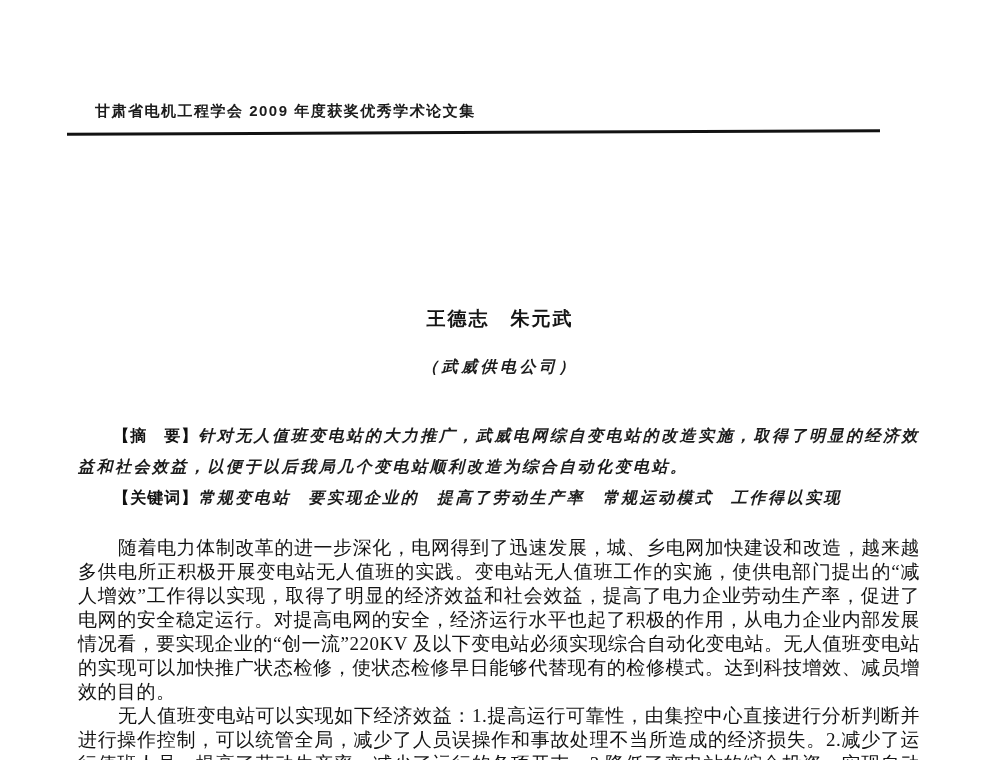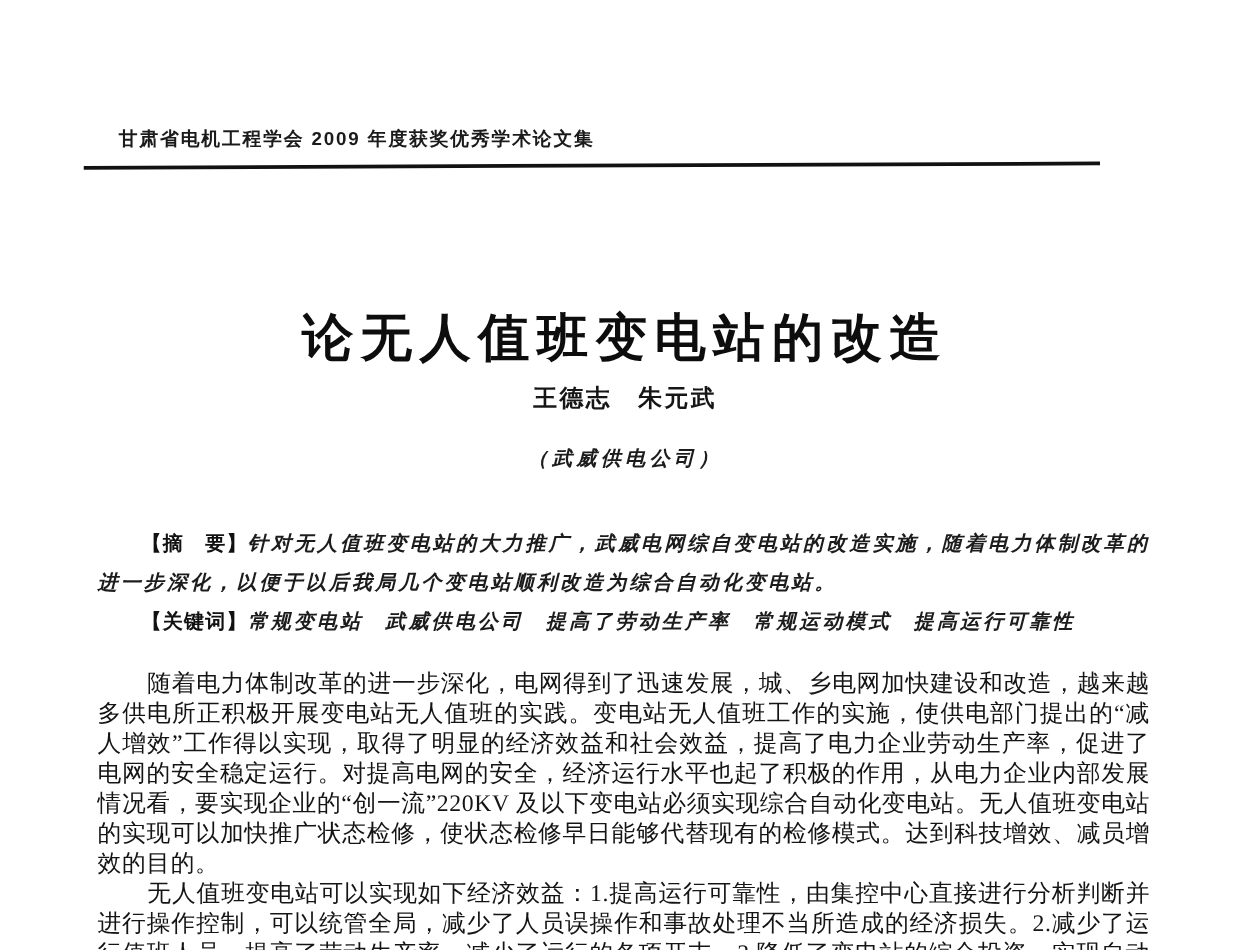--- a/index.html
+++ b/index.html
@@ -108,31 +108,30 @@
 </style>
 </head>
 <body>
 
 <div class="page">
 
   <div class="header-text">甘肃省电机工程学会 2009 年度获奖优秀学术论文集</div>
 
   <div class="header-rule"></div>
 
-  <h1 class="title">论无人值班变电站的改造</h1>
 
   <div class="authors">王德志　朱元武</div>
 
   <div class="affiliation">（武威供电公司）</div>
 
   <div class="content">
 
-    <p class="abstract-para"><span class="block-label">【摘　要】</span><span>针对无人值班变电站的大力推广，武威电网综自变电站的改造实施，随着电力体制改革的进一步深化，以便于以后我局几个变电站顺利改造为综合自动化变电站。</span></p>
+    <p class="abstract-para"><span class="block-label">【摘　要】</span><span>针对无人值班变电站的大力推广，武威电网综自变电站的改造实施，取得了明显的经济效益和社会效益，以便于以后我局几个变电站顺利改造为综合自动化变电站。</span></p>
 
-    <p class="keywords-para"><span class="block-label">【关键词】</span><span class="kw-item">常规变电站</span><span class="kw-item">武威供电公司</span><span class="kw-item">提高了劳动生产率</span><span class="kw-item">常规运动模式</span><span class="kw-item">提高运行可靠性</span></p>
+    <p class="keywords-para"><span class="block-label">【关键词】</span><span class="kw-item">常规变电站</span><span class="kw-item">要实现企业的</span><span class="kw-item">提高了劳动生产率</span><span class="kw-item">常规运动模式</span><span class="kw-item">工作得以实现</span></p>
 
     <div class="body-block">
       <p class="body-para">随着电力体制改革的进一步深化，电网得到了迅速发展，城、乡电网加快建设和改造，越来越多供电所正积极开展变电站无人值班的实践。变电站无人值班工作的实施，使供电部门提出的“减人增效”工作得以实现，取得了明显的经济效益和社会效益，提高了电力企业劳动生产率，促进了电网的安全稳定运行。对提高电网的安全，经济运行水平也起了积极的作用，从电力企业内部发展情况看，要实现企业的“创一流”220KV 及以下变电站必须实现综合自动化变电站。无人值班变电站的实现可以加快推广状态检修，使状态检修早日能够代替现有的检修模式。达到科技增效、减员增效的目的。</p>
       <p class="body-para">无人值班变电站可以实现如下经济效益：1.提高运行可靠性，由集控中心直接进行分析判断并进行操作控制，可以统管全局，减少了人员误操作和事故处理不当所造成的经济损失。2.减少了运行值班人员，提高了劳动生产率，减少了运行的各项开支。3.降低了变电站的综合投资，实现自动化，可</p>
     </div>
 
   </div>
 
 </div>
 

